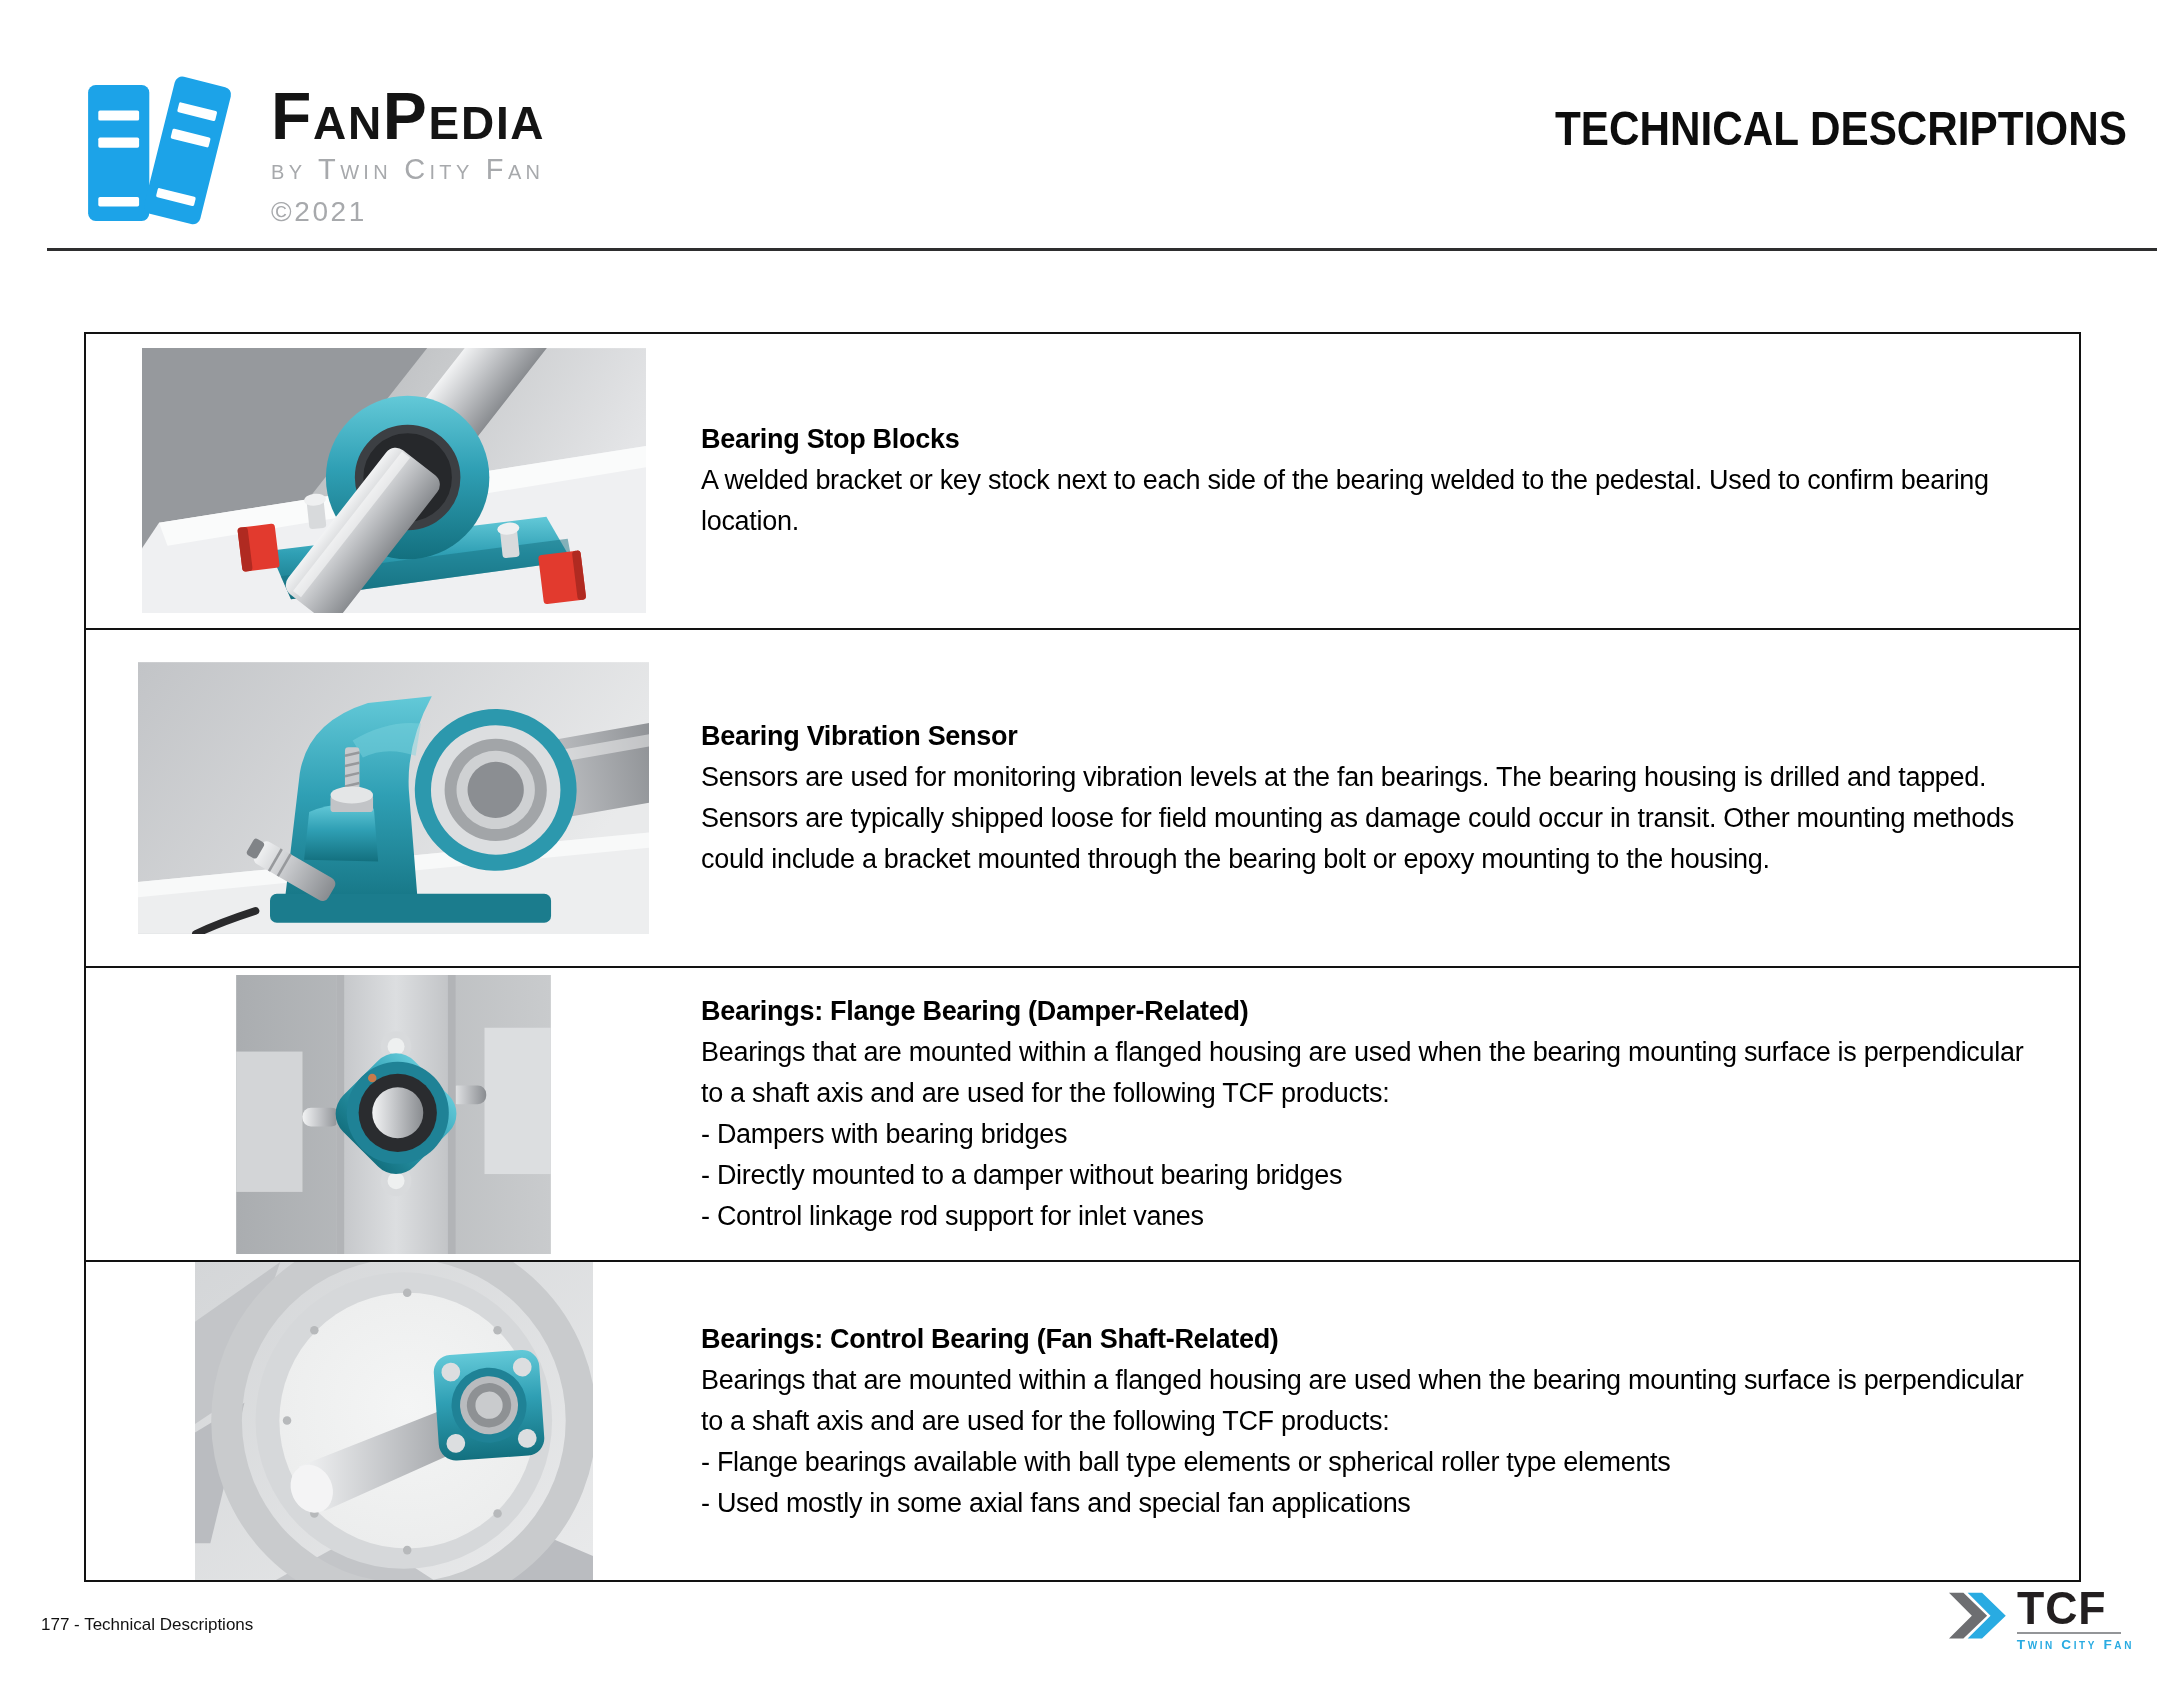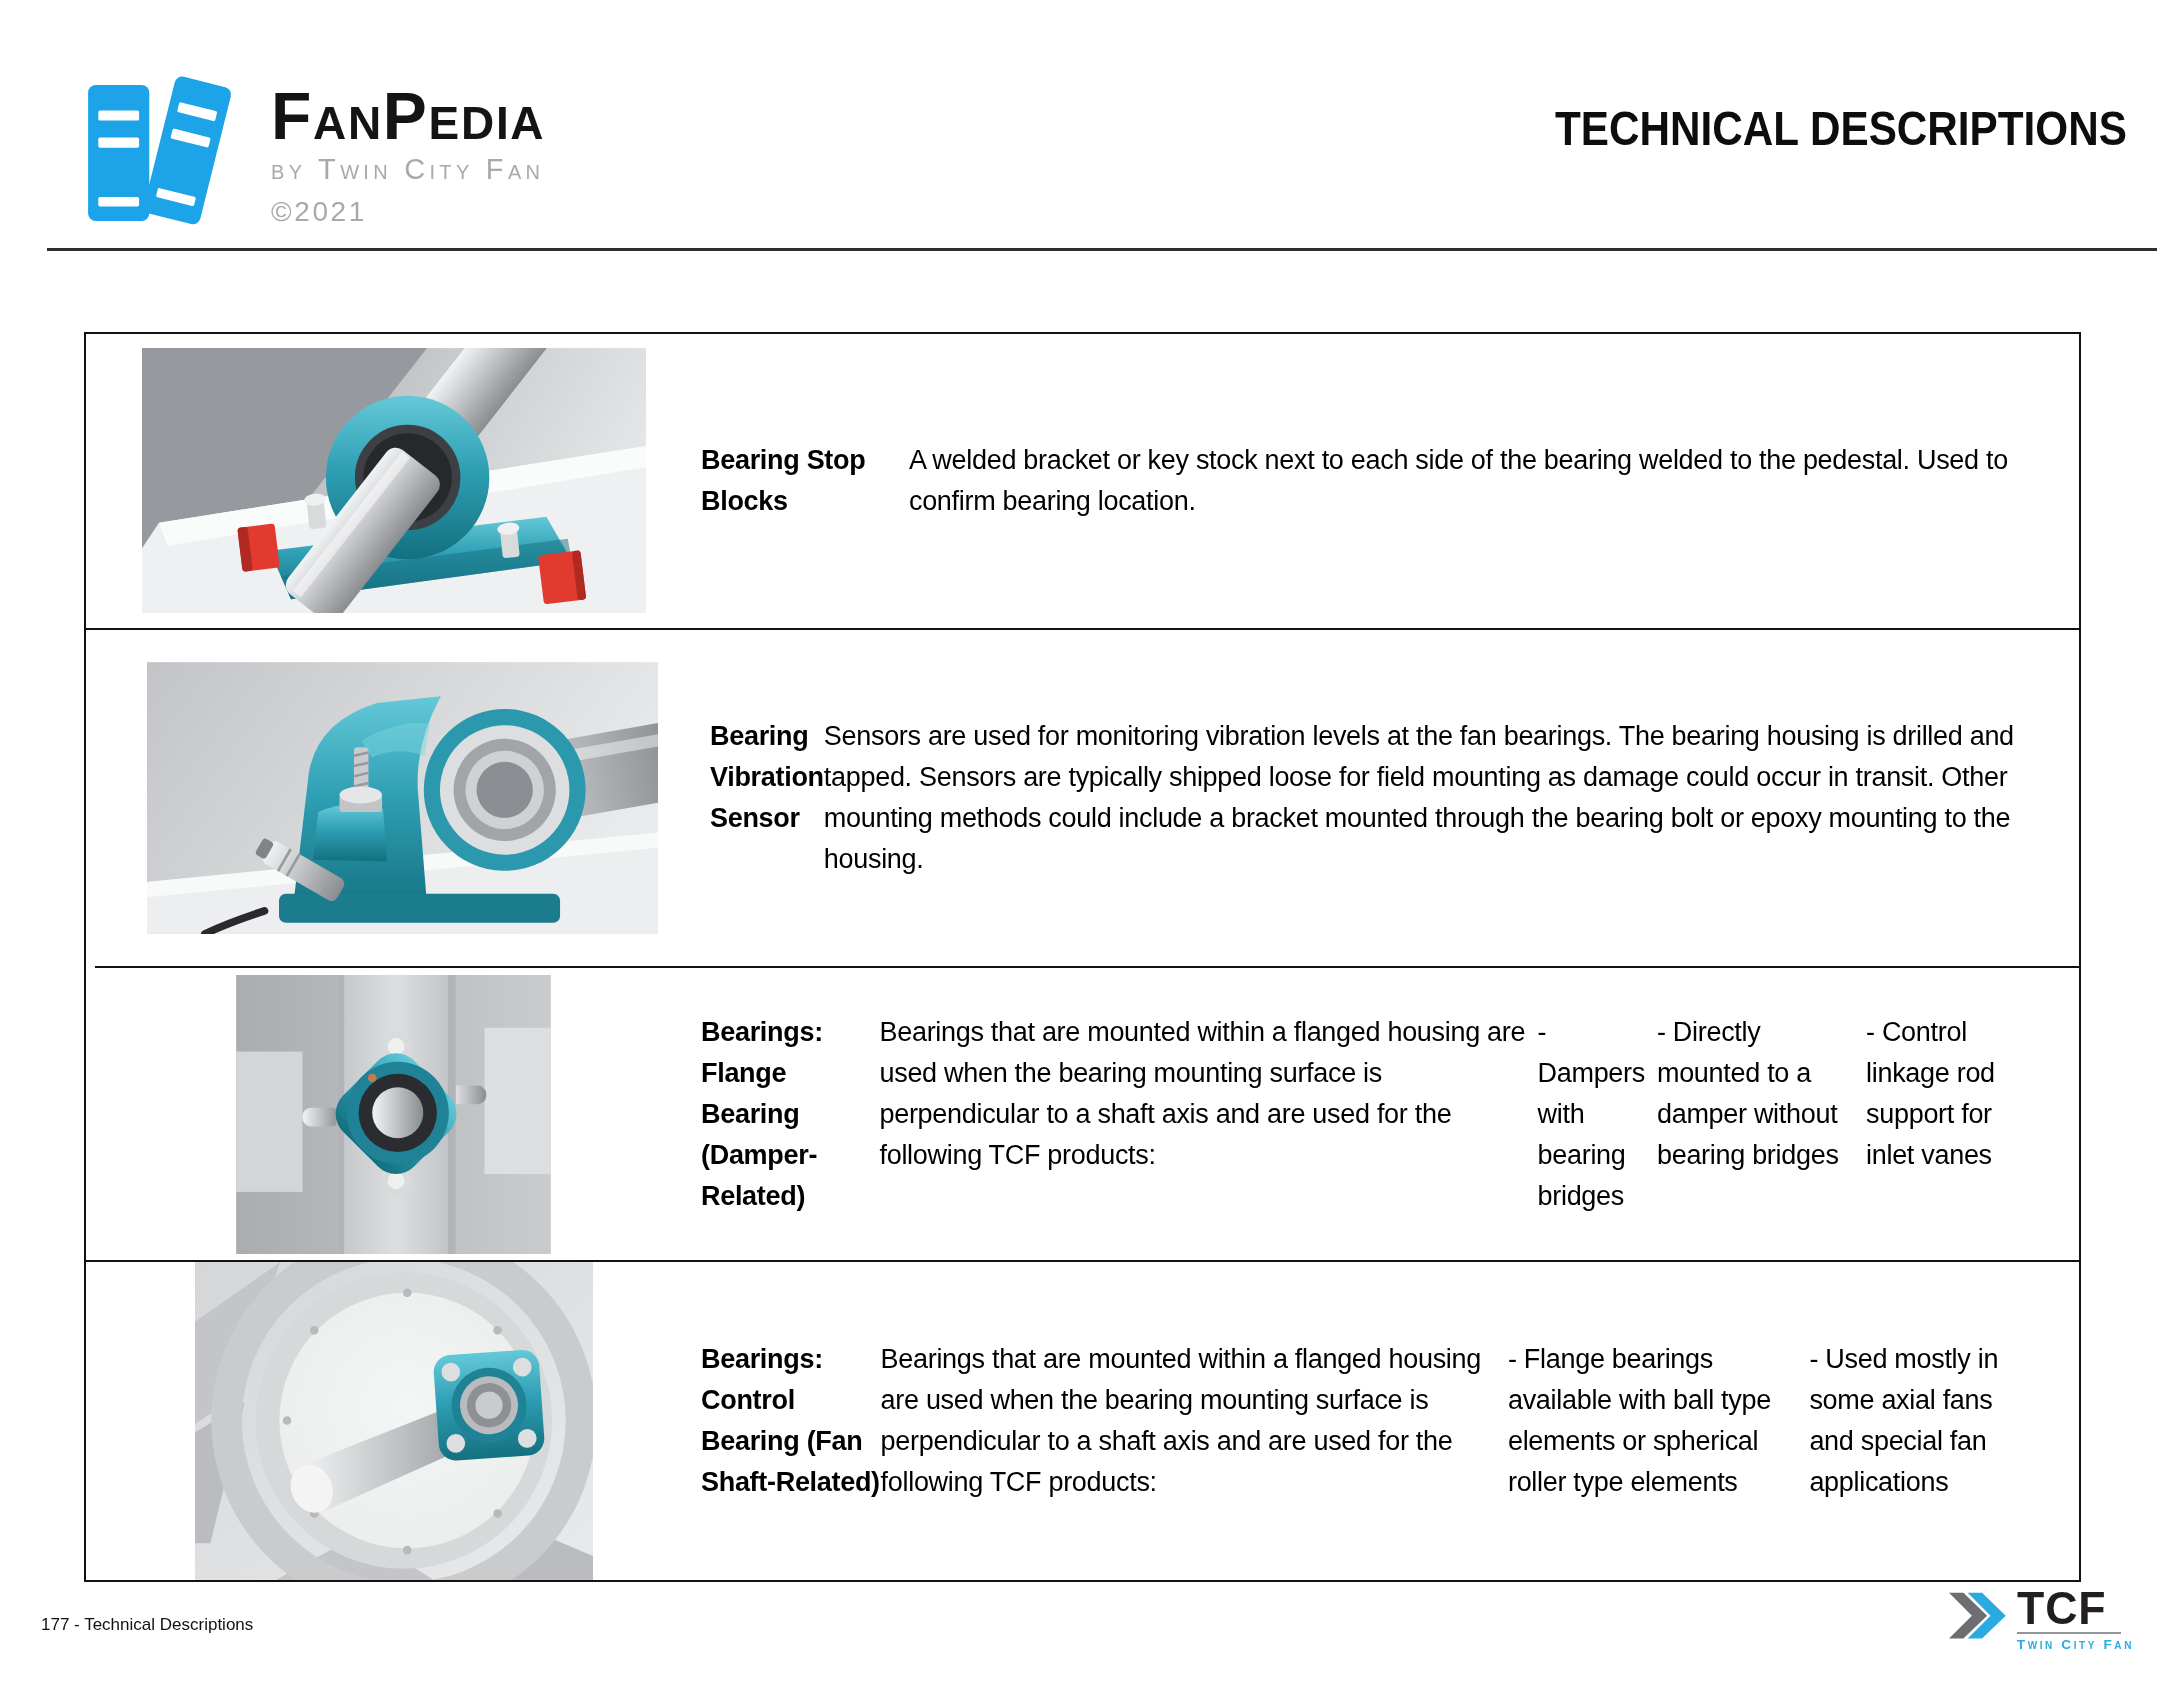--- a/index.html
+++ b/index.html
@@ -18,23 +18,23 @@
     transform:scaleX(0.88);transform-origin:100% 50%;white-space:nowrap;letter-spacing:0px;
   }
   #header-rule{position:absolute;left:47px;top:248px;width:2110px;height:2.6px;background:#2e2e2f;}
   
   #content-table{
     position:absolute;left:84px;top:332px;width:1997px;height:1250px;
     border:2.6px solid #121212;box-sizing:border-box;display:flex;flex-direction:column;
   }
   .t-row{display:flex;align-items:center;border-bottom:2.6px solid #121212;box-sizing:border-box;}
   .t-row:last-child{border-bottom:none;}
-  .row-1{height:301px;} .row-2{height:344px;margin-left:9px;} .row-3{height:299px;} .row-4{flex:1;}
+  .row-1{height:301px;} .row-2{height:344px;} .row-3{height:299px;} .row-4{flex:1;}
   .img-cell{width:615px;flex:none;display:flex;align-items:center;justify-content:center;}
-  .text-cell{flex:1;padding-right:49px;display:flex;justify-content:center;}
+  .text-cell{flex:1;padding-right:49px;display:flex;flex-direction:column;justify-content:center;}
   .row-heading{font-size:27px;font-weight:700;line-height:41px;letter-spacing:-0.3px;}
   .row-body,.row-bullet{font-size:27px;font-weight:400;line-height:41px;letter-spacing:-0.3px;}
   
   #footer-page-label{position:absolute;left:41px;top:1615px;font-size:17px;color:#111;}
   #tcf-logo{position:absolute;right:47px;top:1586px;display:flex;align-items:flex-start;}
   #tcf-chevrons{margin-top:5.1px;margin-right:6.8px;}
   .tcf-acronym{font-size:47px;line-height:43px;font-weight:700;letter-spacing:0.9px;color:#231f20;transform:scaleX(0.95);transform-origin:0 50%;}
   .tcf-underline{width:104px;height:2.6px;background:#939598;margin-top:2.6px;}
   .tcf-name{font-size:13.6px;font-weight:700;font-variant-caps:small-caps;letter-spacing:2.6px;color:#29abe2;margin-top:2.6px;white-space:nowrap;}
 </style>

